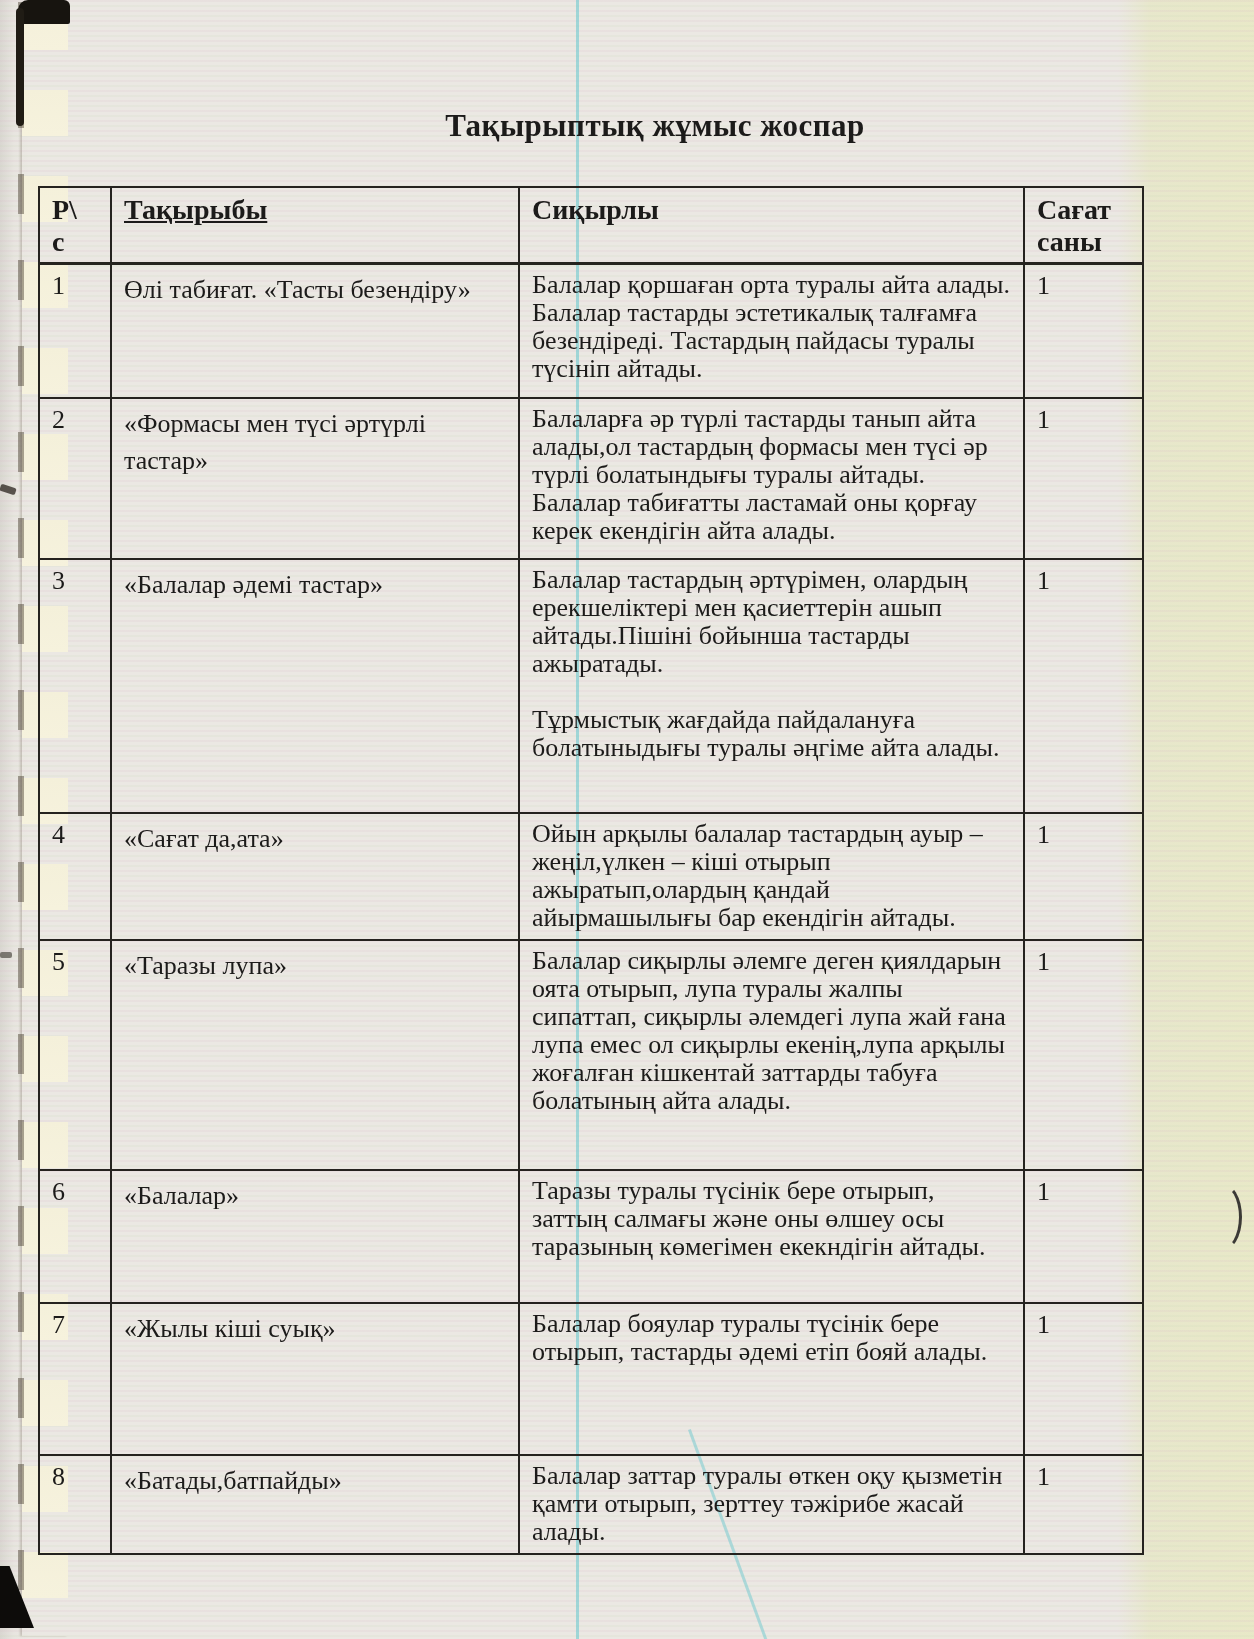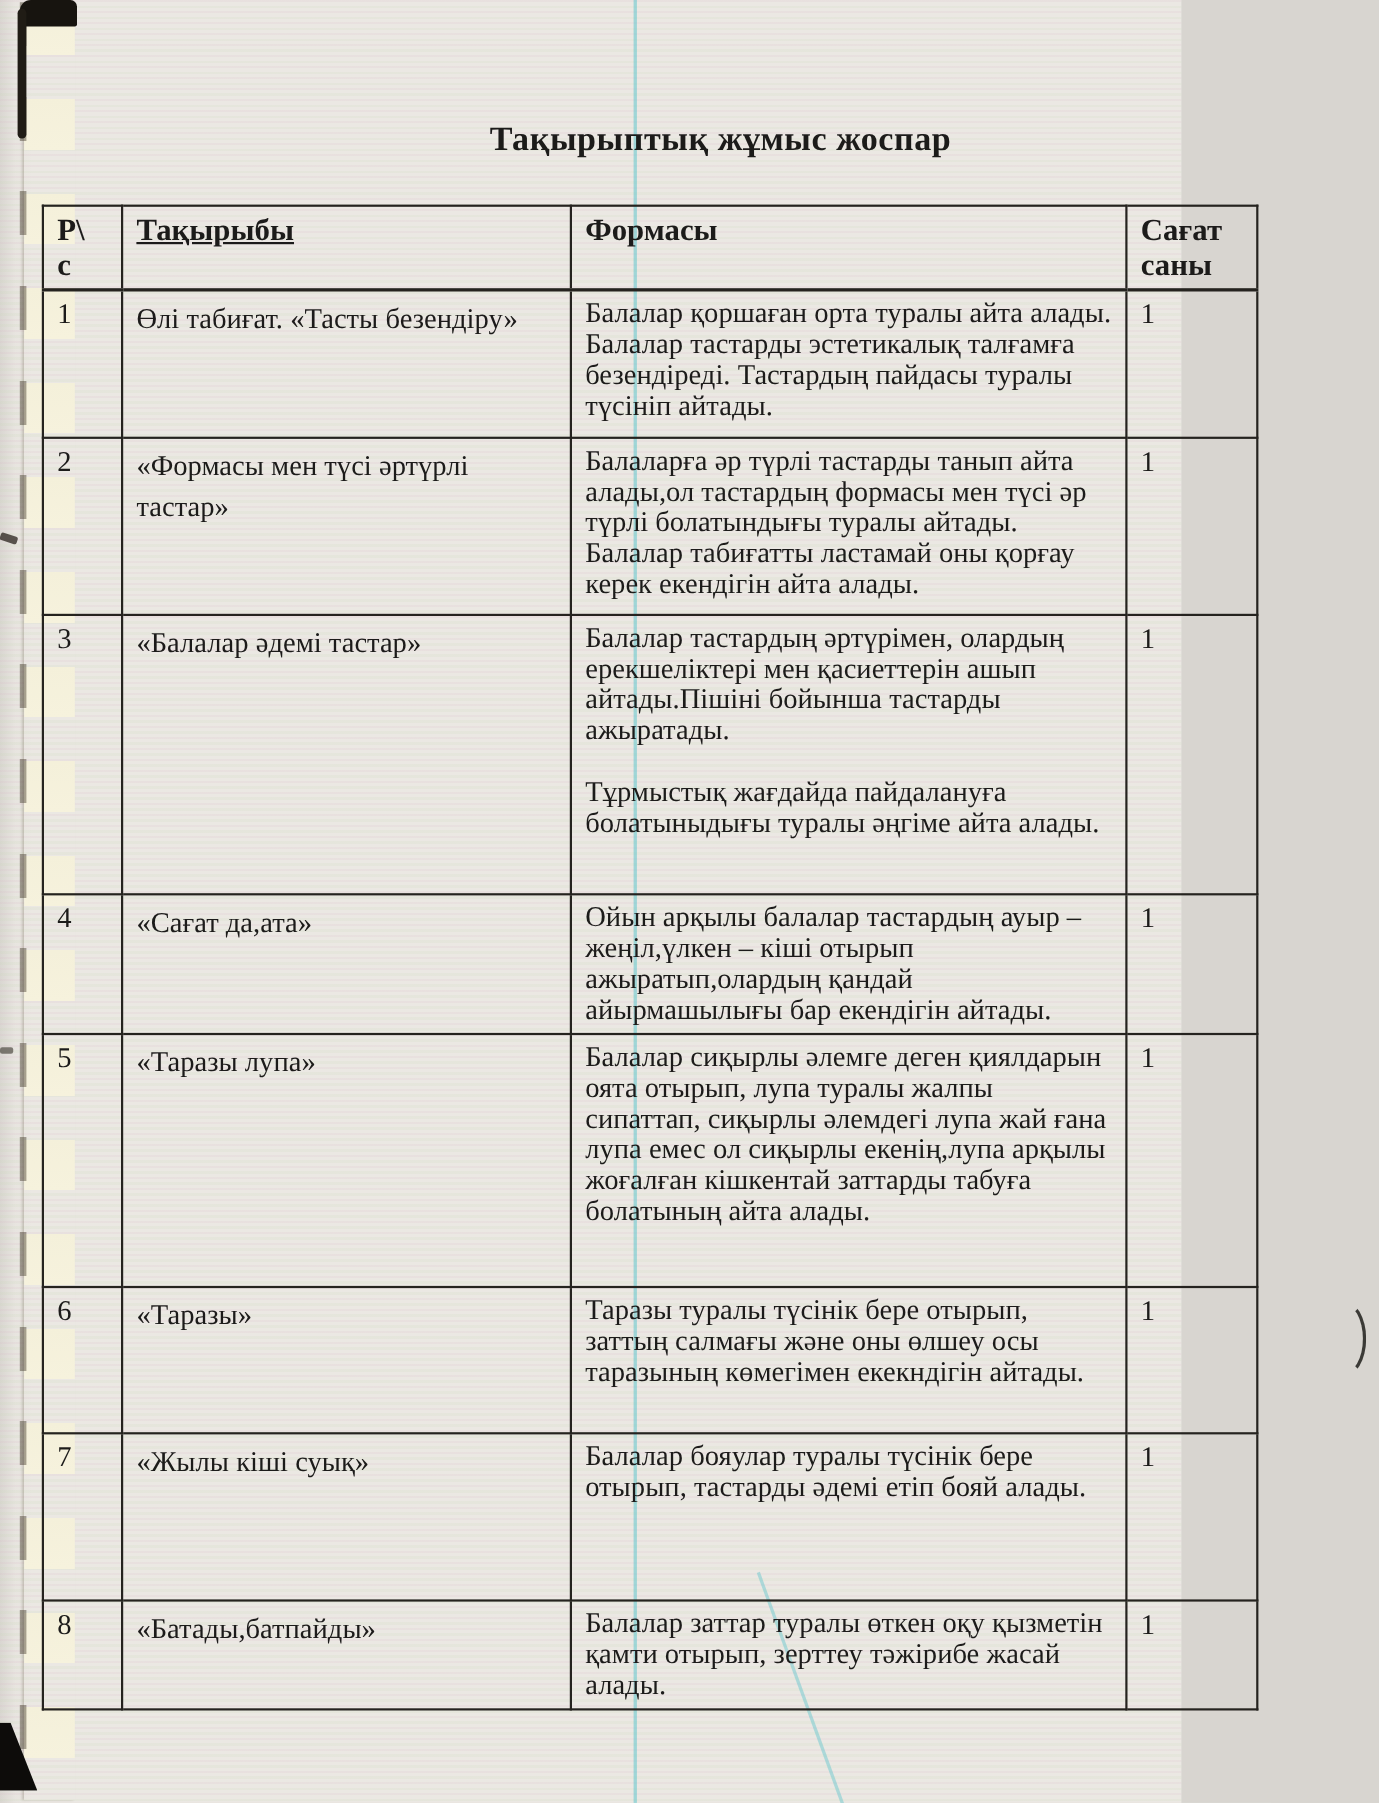--- a/index.html
+++ b/index.html
@@ -2,21 +2,21 @@
 <html><head>
 <meta charset="utf-8">
 <style>
   html,body{margin:0;padding:0;}
   body{
     width:1254px;height:1639px;overflow:hidden;
     font-family:"Liberation Serif","DejaVu Serif",serif;
     background:#d8d5d0;
   }
   .page{
-    position:relative;width:1074px;height:1639px;
+    position:relative;width:1254px;height:1639px;
     background-color:#ebe8e3;
     background-image:
       repeating-linear-gradient(180deg,
         rgba(216,182,198,0.15) 0px, rgba(216,182,198,0.15) 2px,
         rgba(244,244,240,0)   2px, rgba(244,244,240,0)   5px,
         rgba(198,216,180,0.15) 5px, rgba(198,216,180,0.15) 7px,
         rgba(244,244,240,0)   7px, rgba(244,244,240,0)  10px),
       linear-gradient(90deg, rgba(60,55,50,0.10) 0px, rgba(60,55,50,0.02) 14px, rgba(0,0,0,0) 30px),
       linear-gradient(90deg, rgba(0,0,0,0) 0px, rgba(0,0,0,0) 1118px,
         rgba(226,230,168,0.40) 1150px, rgba(230,233,172,0.50) 1254px);
@@ -138,21 +138,21 @@
       <col class="c-num">
         <col class="c-topic">
         <col class="c-content">
         <col class="c-hours">
     </colgroup>
     <thead>
       <tr class="hr0">
         <th class="num">Р\
 с</th>
         <th class="topic-h">Тақырыбы</th>
-        <th>Формасы</th>
+        <th>Сиқырлы</th>
         <th>Сағат саны</th>
       </tr>
     </thead>
     <tbody>
       <tr class="r1">
         <td class="num">1</td>
         <td class="topic">Өлі табиғат. «Тасты безендіру»</td>
         <td class="content">Балалар қоршаған орта туралы  айта алады. Балалар тастарды эстетикалық талғамға безендіреді. Тастардың пайдасы туралы түсініп айтады.</td>
         <td class="hours">1</td>
       </tr>
@@ -177,21 +177,21 @@
         <td class="hours">1</td>
       </tr>
       <tr class="r5">
         <td class="num">5</td>
         <td class="topic">«Таразы лупа»</td>
         <td class="content">Балалар сиқырлы әлемге деген қиялдарын оята отырып, лупа туралы жалпы сипаттап, сиқырлы әлемдегі лупа жай ғана лупа емес ол сиқырлы екенің,лупа арқылы жоғалған кішкентай заттарды табуға болатының айта алады.</td>
         <td class="hours">1</td>
       </tr>
       <tr class="r6">
         <td class="num">6</td>
-        <td class="topic">«Таразы»</td>
+        <td class="topic">«Балалар»</td>
         <td class="content">Таразы туралы түсінік бере отырып, заттың салмағы және оны өлшеу осы таразының көмегімен  екекндігін айтады.</td>
         <td class="hours">1</td>
       </tr>
       <tr class="r7">
         <td class="num">7</td>
         <td class="topic">«Жылы кіші суық»</td>
         <td class="content">Балалар  бояулар туралы түсінік бере отырып, тастарды әдемі етіп бояй алады.</td>
         <td class="hours">1</td>
       </tr>
       <tr class="r8">

